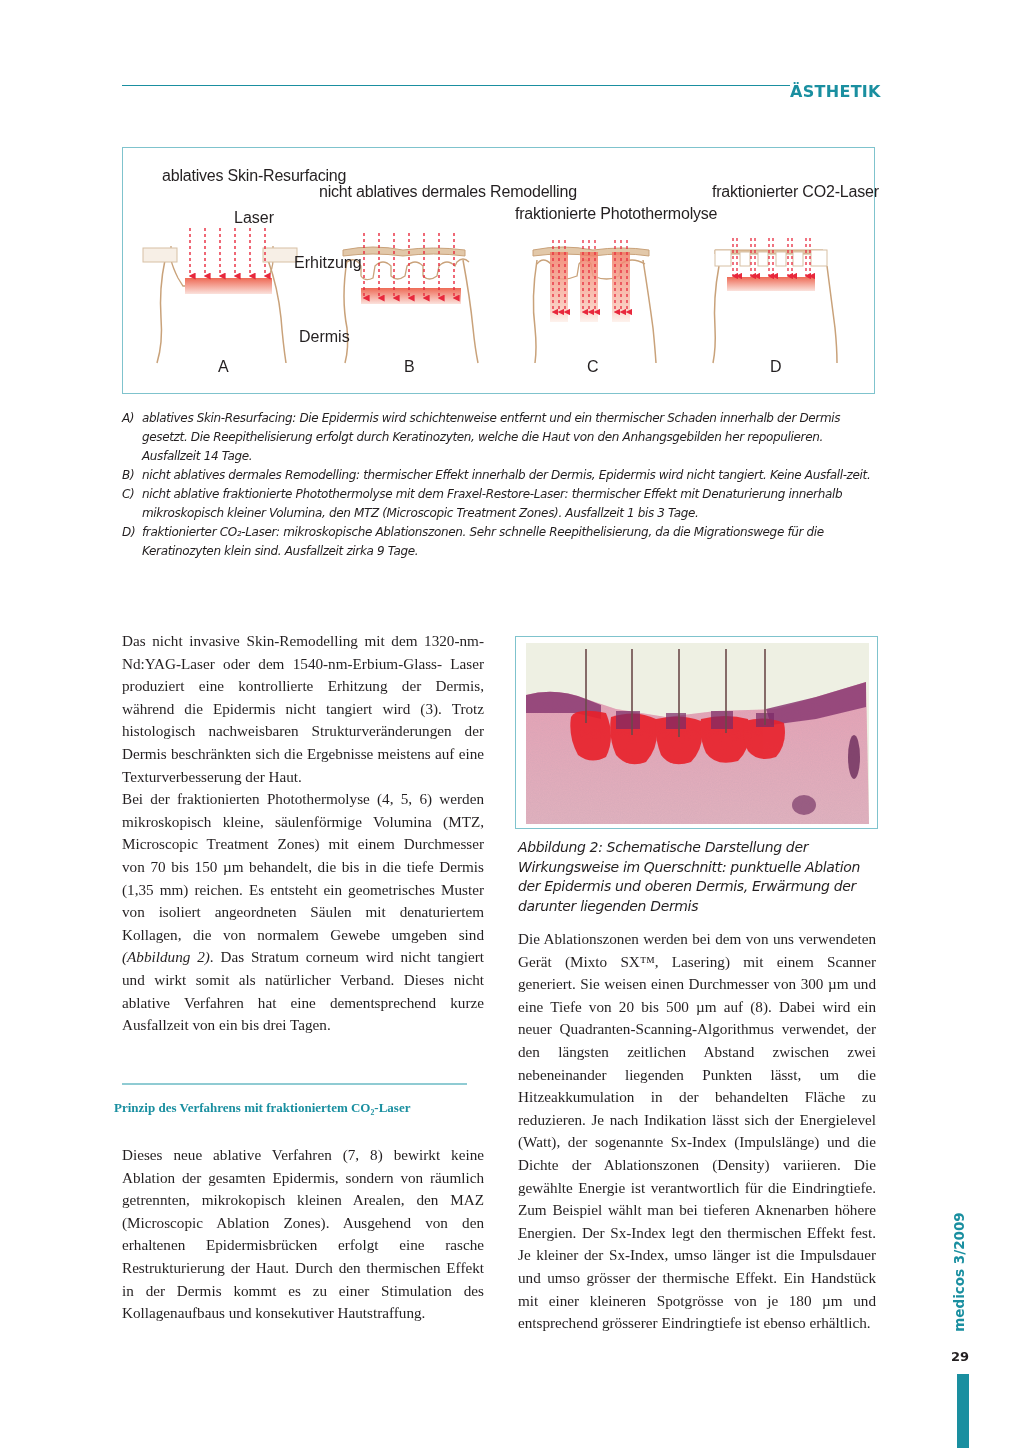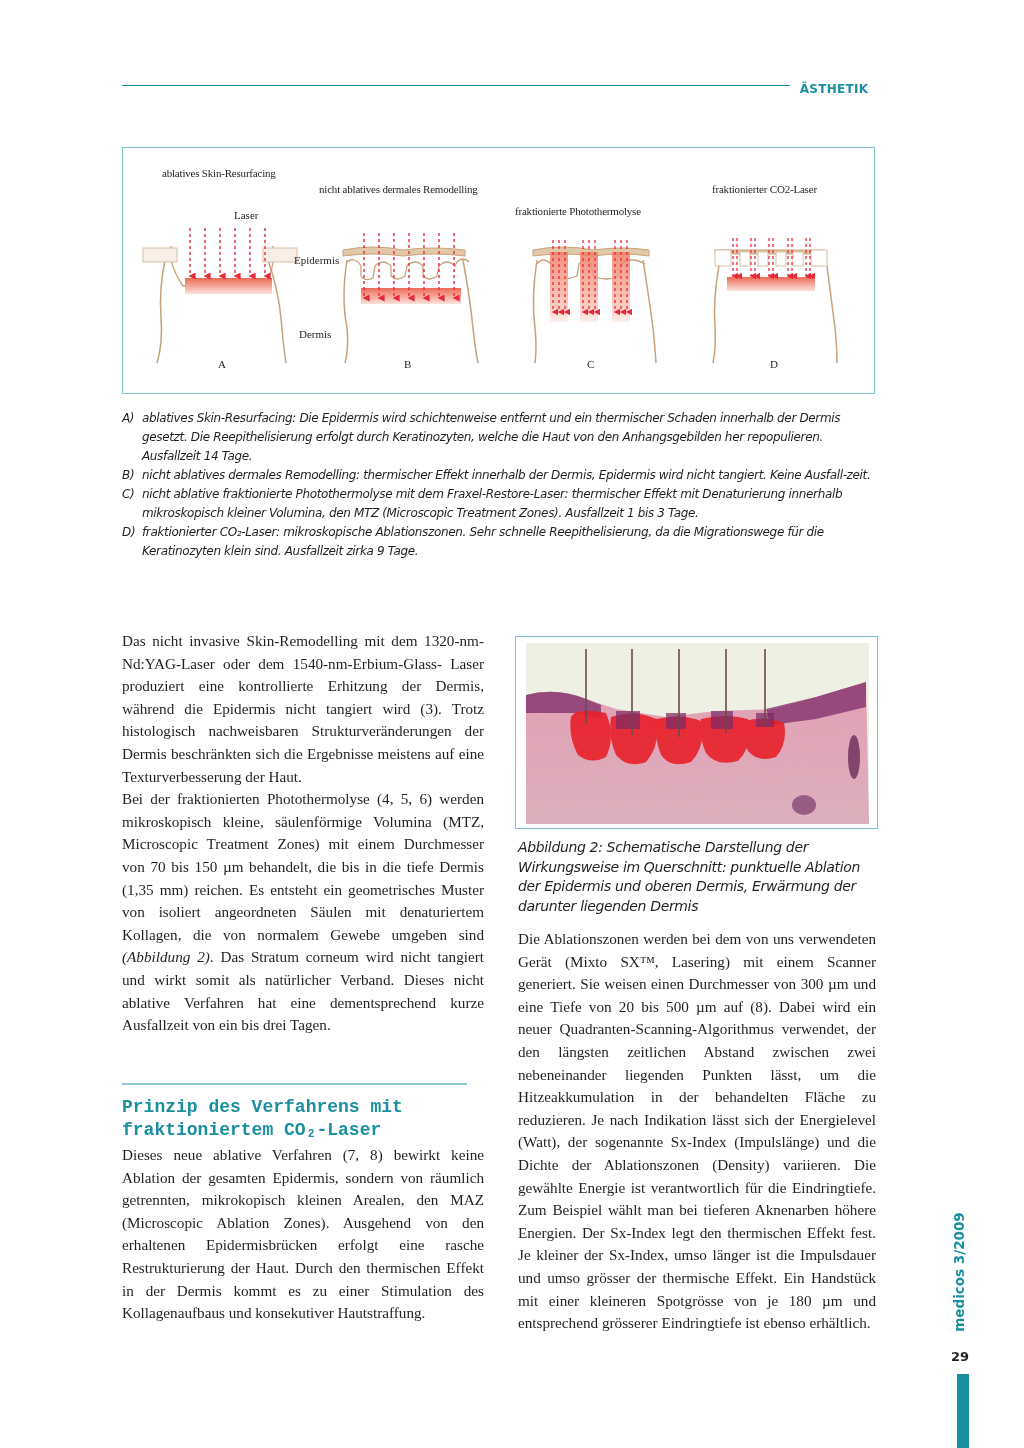--- a/index.html
+++ b/index.html
@@ -1,45 +1,45 @@
 <!DOCTYPE html>
 <html><head>
 <meta charset="utf-8">
 <style>
   html, body { margin: 0; padding: 0; background: #ffffff; }
   body { width: 1024px; height: 1448px; position: relative; overflow: hidden; color: #231f20; }
   .abs { position: absolute; }
 
   
   .header-rule { left: 122px; top: 85px; width: 668px; height: 1px; background: #1a8fa0; }
-  .section-label { left: 790px; top: 82px; width: 88px; text-align: center; font-family: "DejaVu Sans", sans-serif; font-weight: bold; font-size: 12px; color: #1a8fa0; letter-spacing: 0.3px; }
+  .section-label { left: 790px; top: 82px; width: 88px; text-align: right; font-family: "DejaVu Sans", sans-serif; font-weight: bold; font-size: 16px; color: #1a8fa0; letter-spacing: 0.3px; }
 
   
   .fig1-box { left: 122px; top: 147px; width: 753px; height: 247px; border: 1.5px solid #7fc3cd; box-sizing: border-box; }
   .fig1-box svg { position: absolute; left: 0; top: 0; }
-  .flabel { position: absolute; font-family: Liberation Serif, serif; font-size: 11px; color: #231f20; white-space: nowrap; text-align: center; }
+  .flabel { position: absolute; font-family: Liberation Sans, sans-serif; font-size: 16px; color: #231f20; white-space: nowrap; text-align: center; }
   .flabel.narrow { letter-spacing: -0.2px; }
 
   
   .caption { font-family: "DejaVu Sans", sans-serif; font-style: italic; font-size: 12px; line-height: 19px; color: #231f20; letter-spacing: -0.35px; }
   .caption1 { left: 122px; top: 409px; width: 760px; }
   .cap-item { display: flex; }
   .cap-key { width: 20px; flex: none; }
   .cap-text { flex: 1; }
 
   
   .body-text { font-family: "Liberation Serif", "DejaVu Serif", serif; font-size: 15.2px; line-height: 22.6px; color: #231f20; text-align: justify; }
   .col-left { left: 122px; width: 362px; }
   .col-right { left: 518px; width: 358px; }
   .body-text p { margin: 0; }
   .body-text em { font-style: italic; }
 
   .left-para1 { top: 630px; }
   .section-rule { left: 122px; top: 1083px; width: 345px; height: 1.5px; background: #8fcbd3; }
-  .section-heading { left: 122px; top: 1096px; width: 362px; font-family: Liberation Mono, monospace; font-weight: bold; font-size: 18px; line-height: 23px; color: #1a8fa0; }
+  .section-heading { left: 114px; top: 1096px; width: 362px; font-family: Liberation Serif, serif; font-weight: bold; font-size: 13px; line-height: 23px; color: #1a8fa0; }
   .left-para2 { top: 1144px; }
 
   
   .fig2-box { left: 515px; top: 636px; width: 363px; height: 193px; border: 1.5px solid #7fc3cd; box-sizing: border-box; background: #fff; }
   .fig2-box svg { position: absolute; left: 0; top: 0; }
   .caption2 { left: 518px; top: 838px; width: 365px; font-size: 14px; line-height: 19.5px; }
   .right-para1 { top: 920px; margin-top: 8px; }
 
   
   .journal-label { left: 944px; top: 1192px; width: 30px; height: 160px; }
@@ -151,21 +151,21 @@
         <line x1="687" y1="90" x2="687" y2="128"></line>
       </g>
     </g>
   </svg>
 
   <span class="flabel narrow" style="left:39px; top:19px;">ablatives Skin-Resurfacing</span>
   <span class="flabel narrow" style="left:196px; top:35px;">nicht ablatives dermales Remodelling</span>
   <span class="flabel narrow" style="left:392px; top:19px;margin-top:38px;">fraktionierte Photothermolyse</span>
   <span class="flabel narrow" style="left:589px; top:35px;">fraktionierter CO2-Laser</span>
   <span class="flabel" style="left:87px; top:61px;padding-left:24px;">Laser</span>
-  <span class="flabel" style="left:171px; top:106px;">Epidermis</span>
+  <span class="flabel" style="left:171px; top:106px;">Erhitzung</span>
   <span class="flabel" style="left:176px; top:180px;">Dermis</span>
   <span class="flabel" style="left:95px; top:210px;">A</span>
   <span class="flabel" style="left:281px; top:210px;">B</span>
   <span class="flabel" style="left:464px; top:210px;">C</span>
   <span class="flabel" style="left:647px; top:210px;">D</span>
 </div>
 
 <div class="abs caption caption1">
   <div class="cap-item">
     <span class="cap-key">A)</span>

